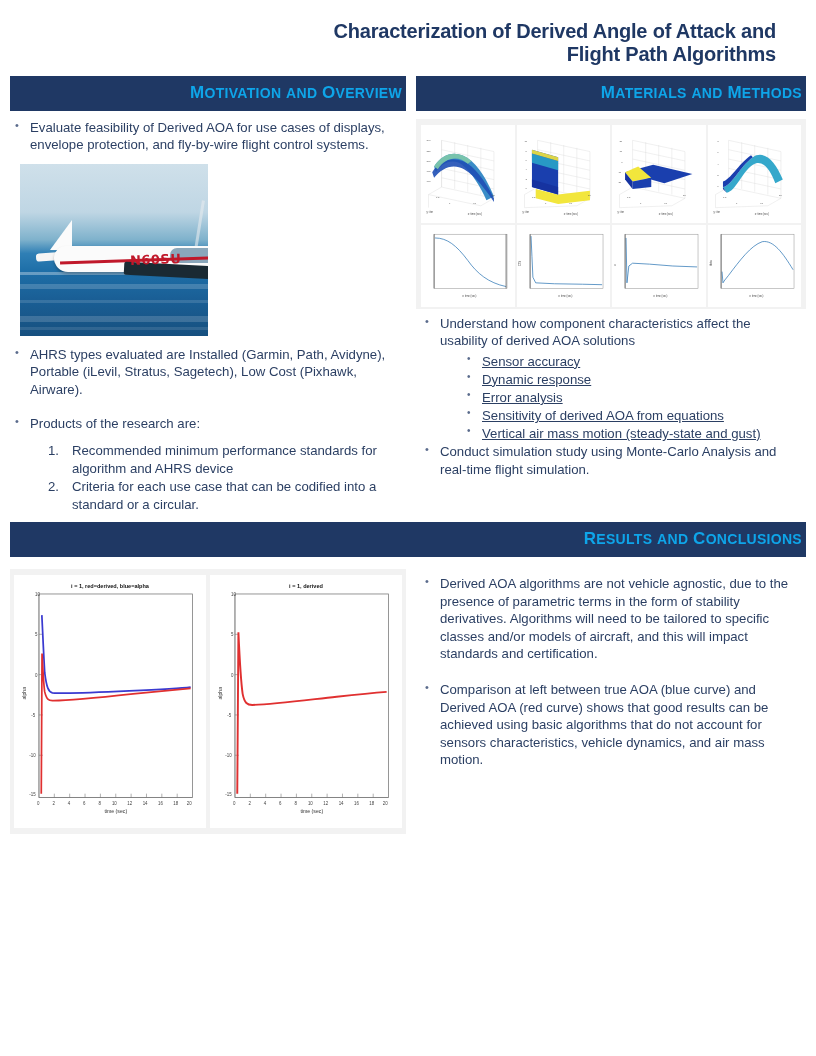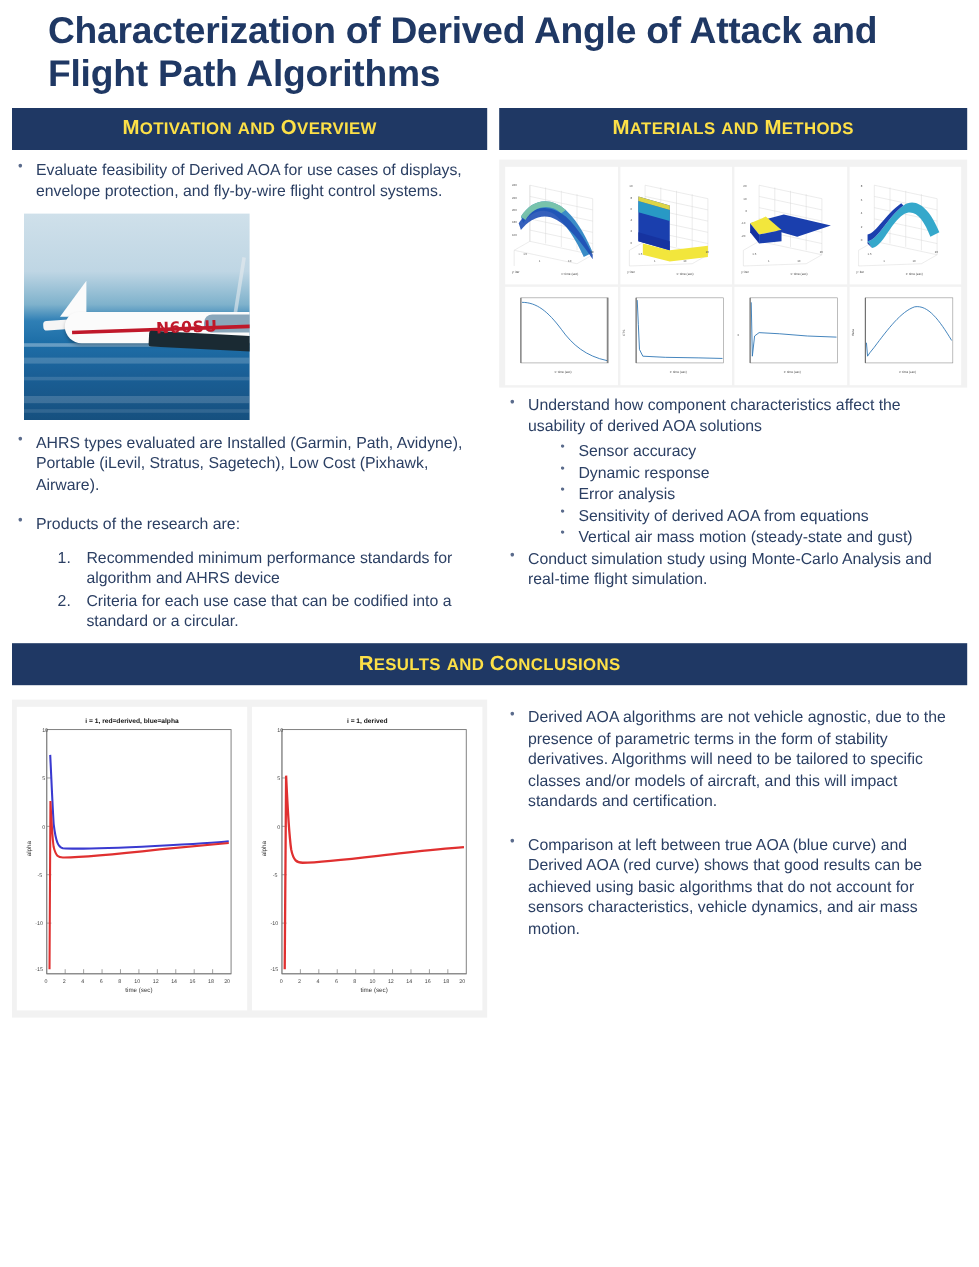--- a/index.html
+++ b/index.html
@@ -9,34 +9,34 @@
     height: 1056px;
     background: #ffffff;
     font-family: "Liberation Sans", sans-serif;
     color: #22345c;
     overflow: hidden;
     position: relative;
   }
 
   
   .poster-title {
-    text-align: left;
-    font-size: 31px;
+    text-align: right;
+    font-size: 20px;
     font-weight: bold;
     color: #1f3864;
     line-height: 1.17;
-    padding: 8px 40px 6px 40px;
+    padding: 20px 40px 6px 40px;
     letter-spacing: -0.2px;
   }
 
   
   .band {
     background: #1f3864;
-    color: #fde047;
-    text-align: center;
+    color: #0ea5e9;
+    text-align: right;
     font-weight: bold;
     padding: 7px 4px 8px 4px;
     letter-spacing: 0.3px;
   }
   .band .sc { font-size: 17px; }
   .band .sm { font-size: 14px; text-transform: uppercase; }
 
   
   .cols {
     display: flex;
@@ -413,21 +413,21 @@
           </svg>
         </div>
 
       </div>
     </div>
 
     <div class="blk rt-text">
       <ul class="bul">
         <li>Understand how component characteristics affect the usability of derived AOA solutions</li>
       </ul>
-      <ul class="bul sub" style="margin-left:44px;">
+      <ul class="bul sub" style="margin-left:44px;text-decoration:underline;">
         <li>Sensor accuracy</li>
         <li>Dynamic response</li>
         <li>Error analysis</li>
         <li>Sensitivity of derived AOA from equations</li>
         <li>Vertical air mass motion (steady-state and gust)</li>
       </ul>
       <ul class="bul">
         <li>Conduct simulation study using Monte-Carlo Analysis and real-time flight simulation.</li>
       </ul>
     </div>

